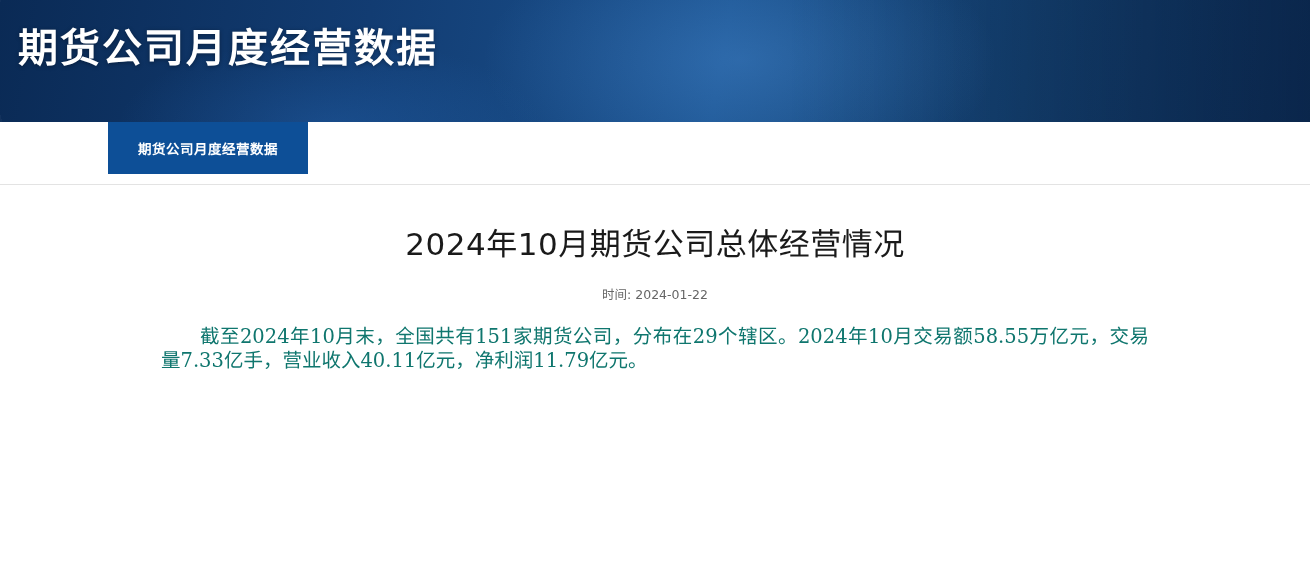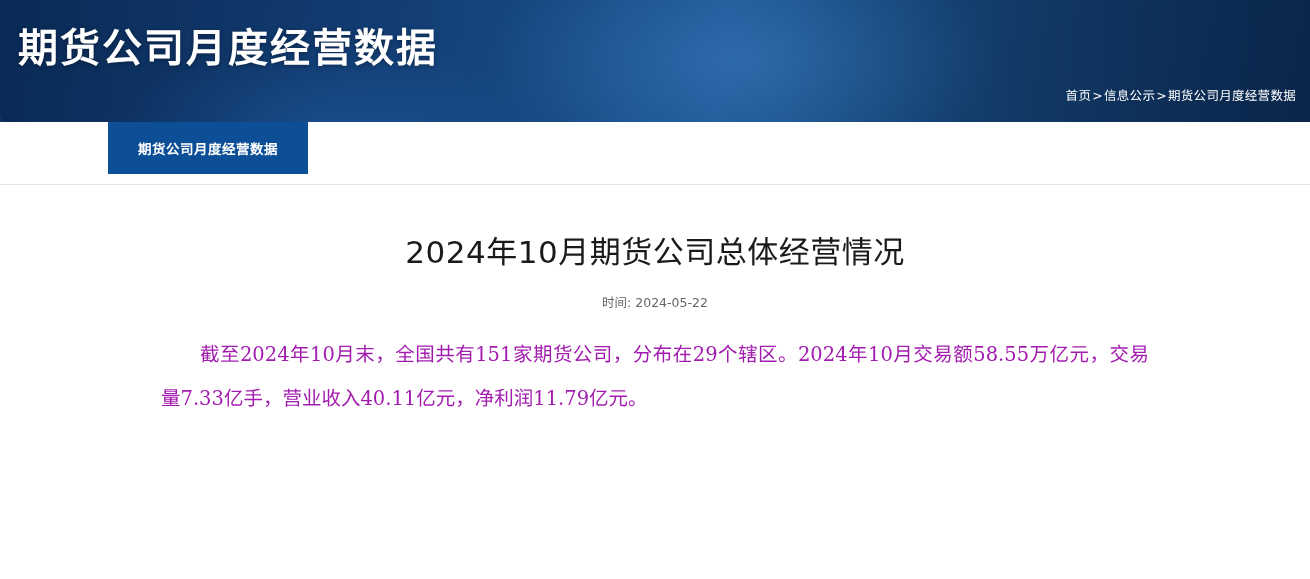--- a/index.html
+++ b/index.html
@@ -94,21 +94,21 @@
     letter-spacing: .5px;
     font-family: "DejaVu Sans", "Liberation Sans", sans-serif;
   }
 
   
   .article {
     width: 1310px;
     padding-top: 34px;
   }
   .article h1 {
-    margin: 8px;
+    margin: 0;
     text-align: center;
     font-size: 31px;
     font-weight: 500;
     color: #1a1a1a;
     font-family: "DejaVu Sans", "Liberation Sans", sans-serif;
     letter-spacing: .5px;
   }
   .meta {
     margin-top: 20px;
     text-align: center;
@@ -117,46 +117,43 @@
     font-family: "DejaVu Sans", "Liberation Sans", sans-serif;
   }
   .body {
     margin: 0 auto;
     width: 988px;
     padding-top: 22px;
   }
   .body p {
     margin: 0 0 30px 0;
     font-size: 19.5px;
-    line-height: 44px;
-    color: #a21caf;
+    line-height: 24px;
+    color: #0f766e;
     text-indent: 2em;
     font-family: "DejaVu Serif", "Liberation Serif", serif;
     text-align: justify;
   }
 </style>
 </head>
 <body>
 
 <div class="banner">
   <div class="streaks"></div>
   <div class="glow"></div>
   <div class="glow2"></div>
   <div class="banner-title">期货公司月度经营数据</div>
-  <div class="breadcrumb">
-    <a href="#">首页</a><span class="sep">&gt;</span><a href="#">信息公示</a><span class="sep">&gt;</span><span>期货公司月度经营数据</span>
-  </div>
 </div>
 
 <div class="tabbar">
   <div class="tab">期货公司月度经营数据</div>
 </div>
 
 <div class="article">
   <h1>2024年10月期货公司总体经营情况</h1>
   <div class="meta">
     <span>时间:</span>
-    <span>2024-05-22</span>
+    <span>2024-01-22</span>
   </div>
   <div class="body">
     <p>截至2024年10月末，全国共有151家期货公司，分布在29个辖区。2024年10月交易额58.55万亿元，交易量7.33亿手，营业收入40.11亿元，净利润11.79亿元。</p>
   </div>
 </div>
 
 </body></html>

